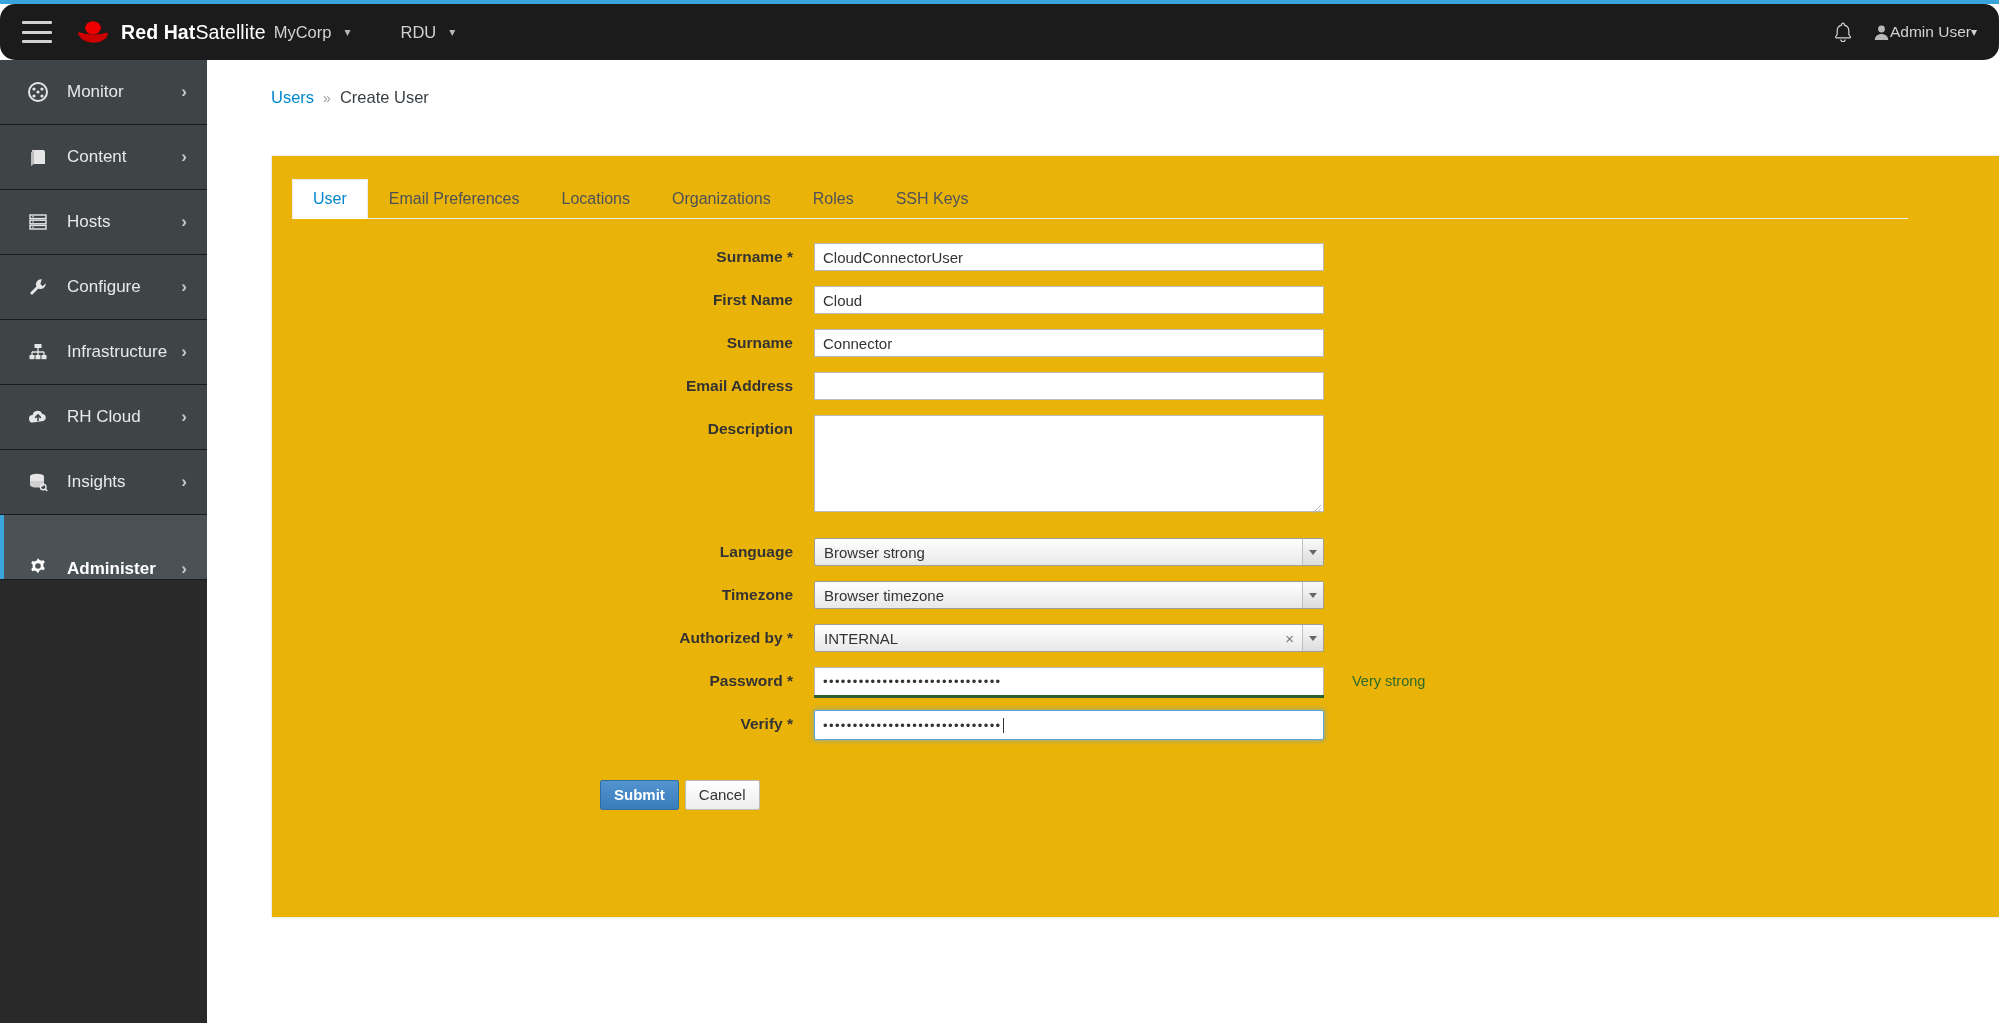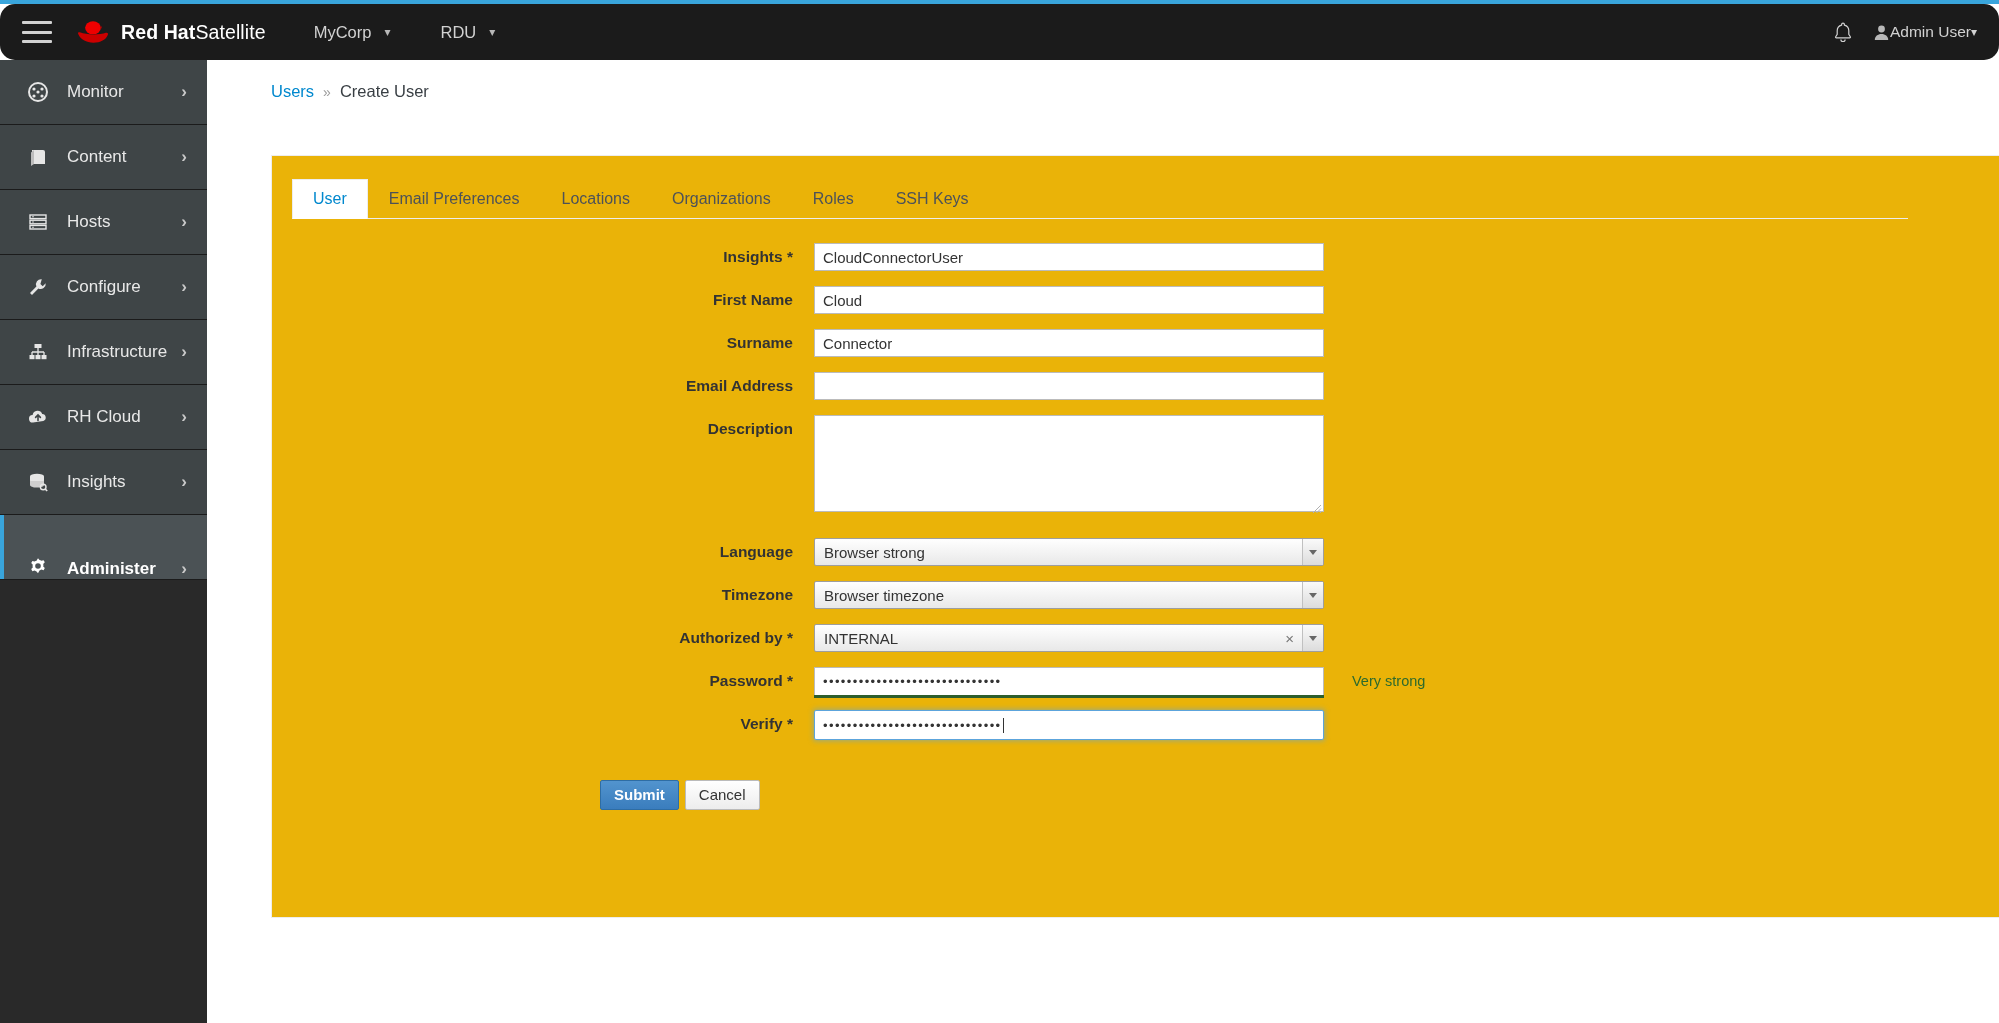--- a/index.html
+++ b/index.html
@@ -31,21 +31,21 @@
     cursor: pointer;
   }
   .hamburger span { display:block; height: 3px; background: #d2d2d2; border-radius: 1px; }
 
   .brand { display: flex; align-items: center; gap: 9px; cursor: pointer; }
   .brand-hat { width: 38px; height: 26px; display:block; }
   .brand-text { font-size: 19.5px; color: #fff; letter-spacing: .1px; white-space: nowrap;}
   .brand-text b { font-weight: 700; }
   .brand-text span.light { font-weight: 400; }
 
-  .ctx-group { display: flex; align-items: center; margin-left: 40px; gap: 4px; }
+  .ctx-group { display: flex; align-items: center; gap: 4px; }
   .ctx-item {
     display: flex; align-items: center; gap: 13px;
     color: #d2d2d2; font-size: 16.5px; padding: 6px 8px; cursor: pointer;
   }
   .ctx-item .chev { font-size: 12px; color: #b8b8b8; }
   .ctx-sep { width: 26px; }
 
   .masthead-right {
     margin-left: auto; display: flex; align-items: center; gap: 20px;
     margin-right: 22px;
@@ -78,21 +78,21 @@
     content:""; position:absolute; left:0; top:0; bottom:0; width:4px; background:#39a5dc;
   }
 
   
   .content {
     position: absolute; top: 60px; left: 207px;
     width: 1792px; height: 963px; background: #fff; overflow: hidden;
   }
   .breadcrumb {
     display: flex; align-items: center; gap: 9px;
-    padding: 22px 0 0 64px; font-size: 16.5px;
+    padding: 28px 0 0 64px; font-size: 16.5px;
   }
   .breadcrumb .crumb-link { color: #0088ce; cursor: pointer; }
   .breadcrumb .crumb-sep { color: #9b9b9b; font-size: 14px; }
   .breadcrumb .crumb-current { color: #393f44; }
 
   .card {
     position: absolute; left: 64px; top: 95px; width: 1912px; height: 763px;
     background: #eab308; border: 1px solid #ededed;
   }
 
@@ -372,21 +372,21 @@
         <div class="tab">Email Preferences</div>
         <div class="tab">Locations</div>
         <div class="tab">Organizations</div>
         <div class="tab">Roles</div>
         <div class="tab">SSH Keys</div>
       </div>
 
       <div class="form">
 
         <div class="frow">
-          <div class="flabel">Insights *</div>
+          <div class="flabel">Surname *</div>
           <div class="fctrl">
             <input class="tinput" type="text" value="CloudConnectorUser" style="">
           </div>
         </div>
 
         <div class="frow">
           <div class="flabel">First Name</div>
           <div class="fctrl">
             <input class="tinput" type="text" value="Cloud" style="">
           </div>

